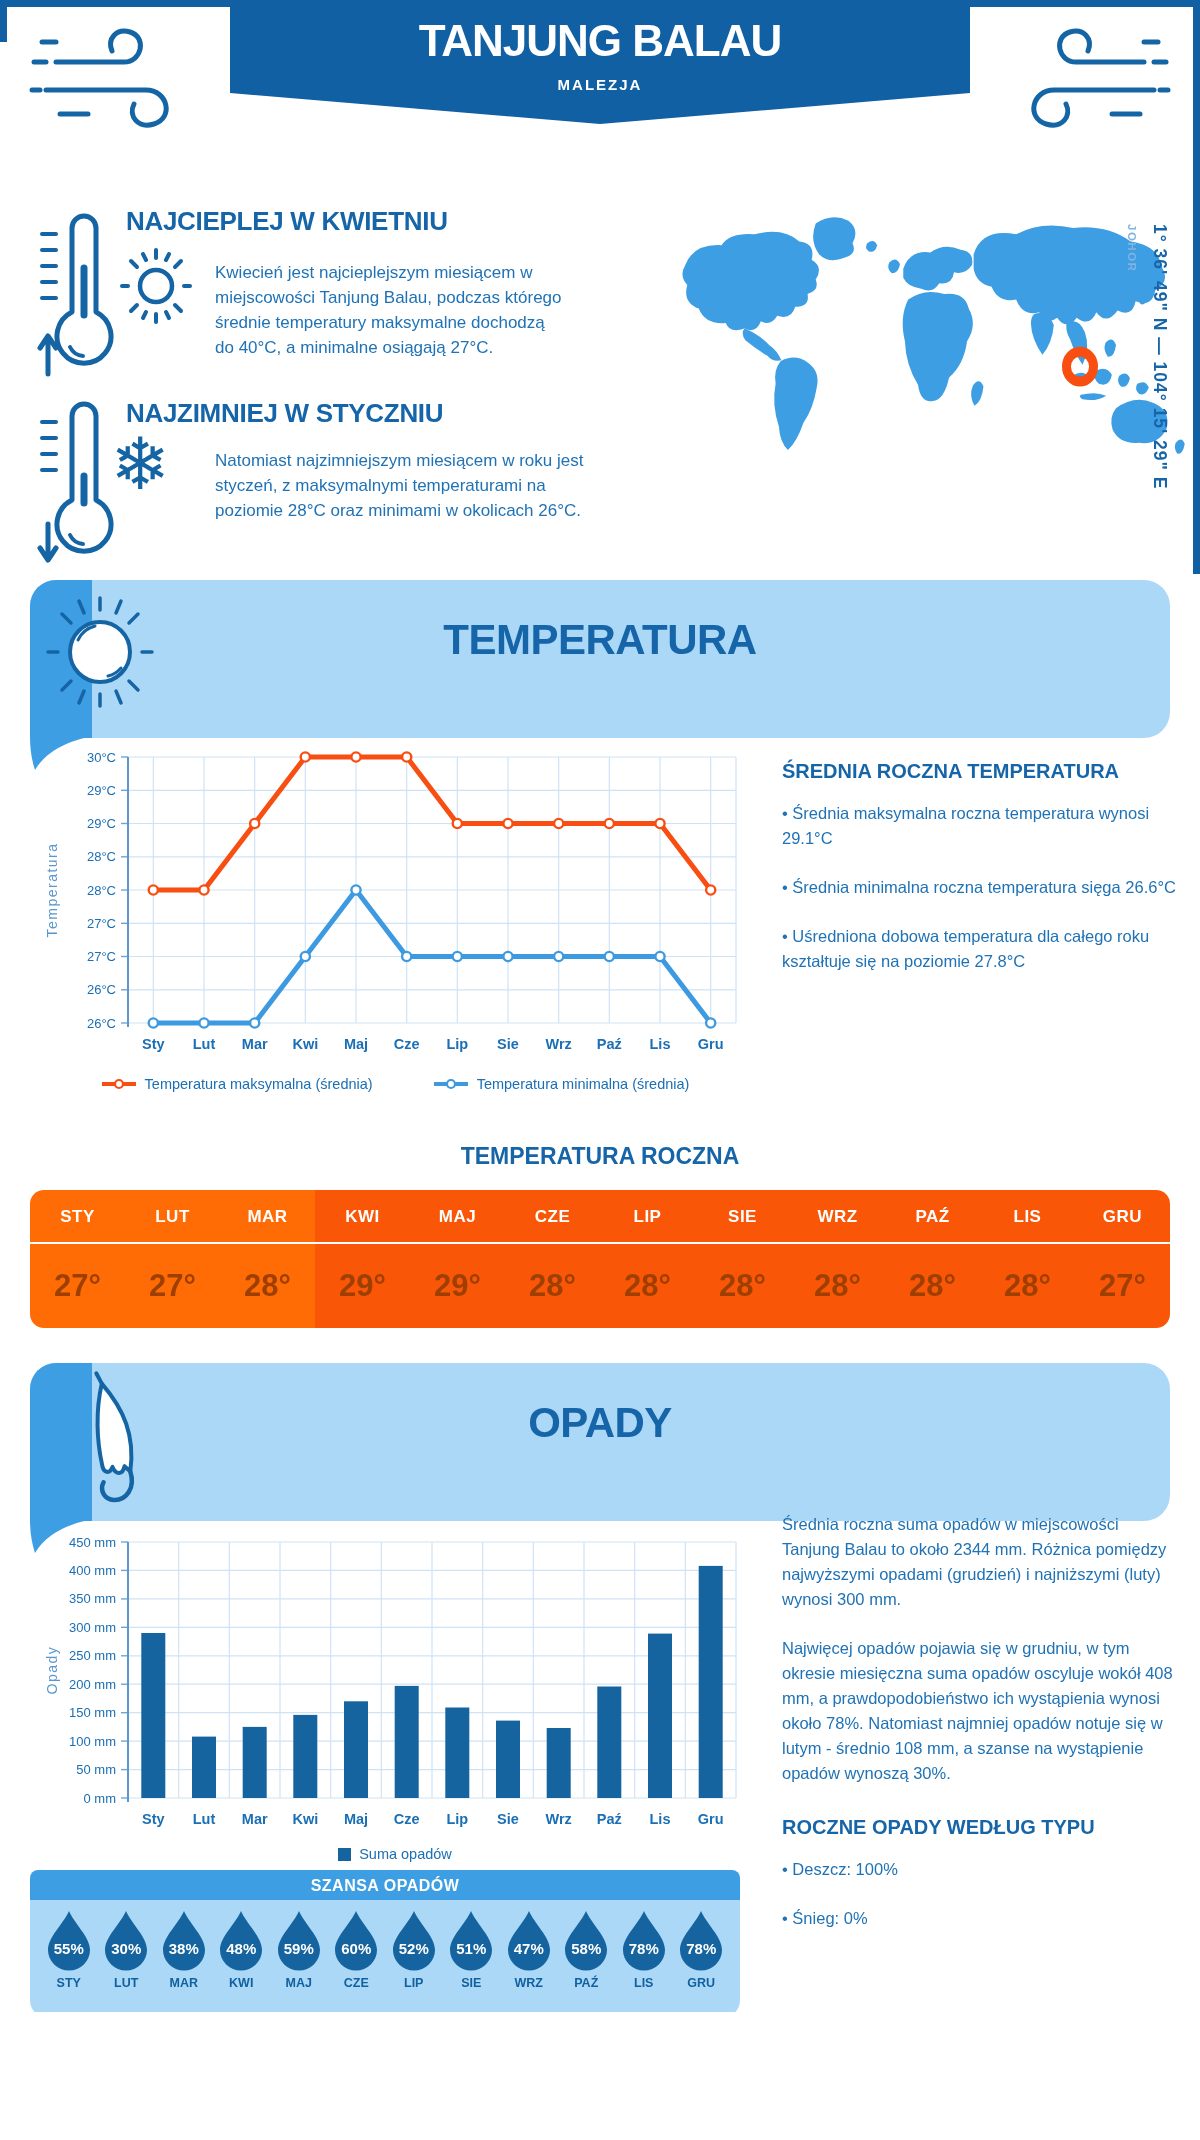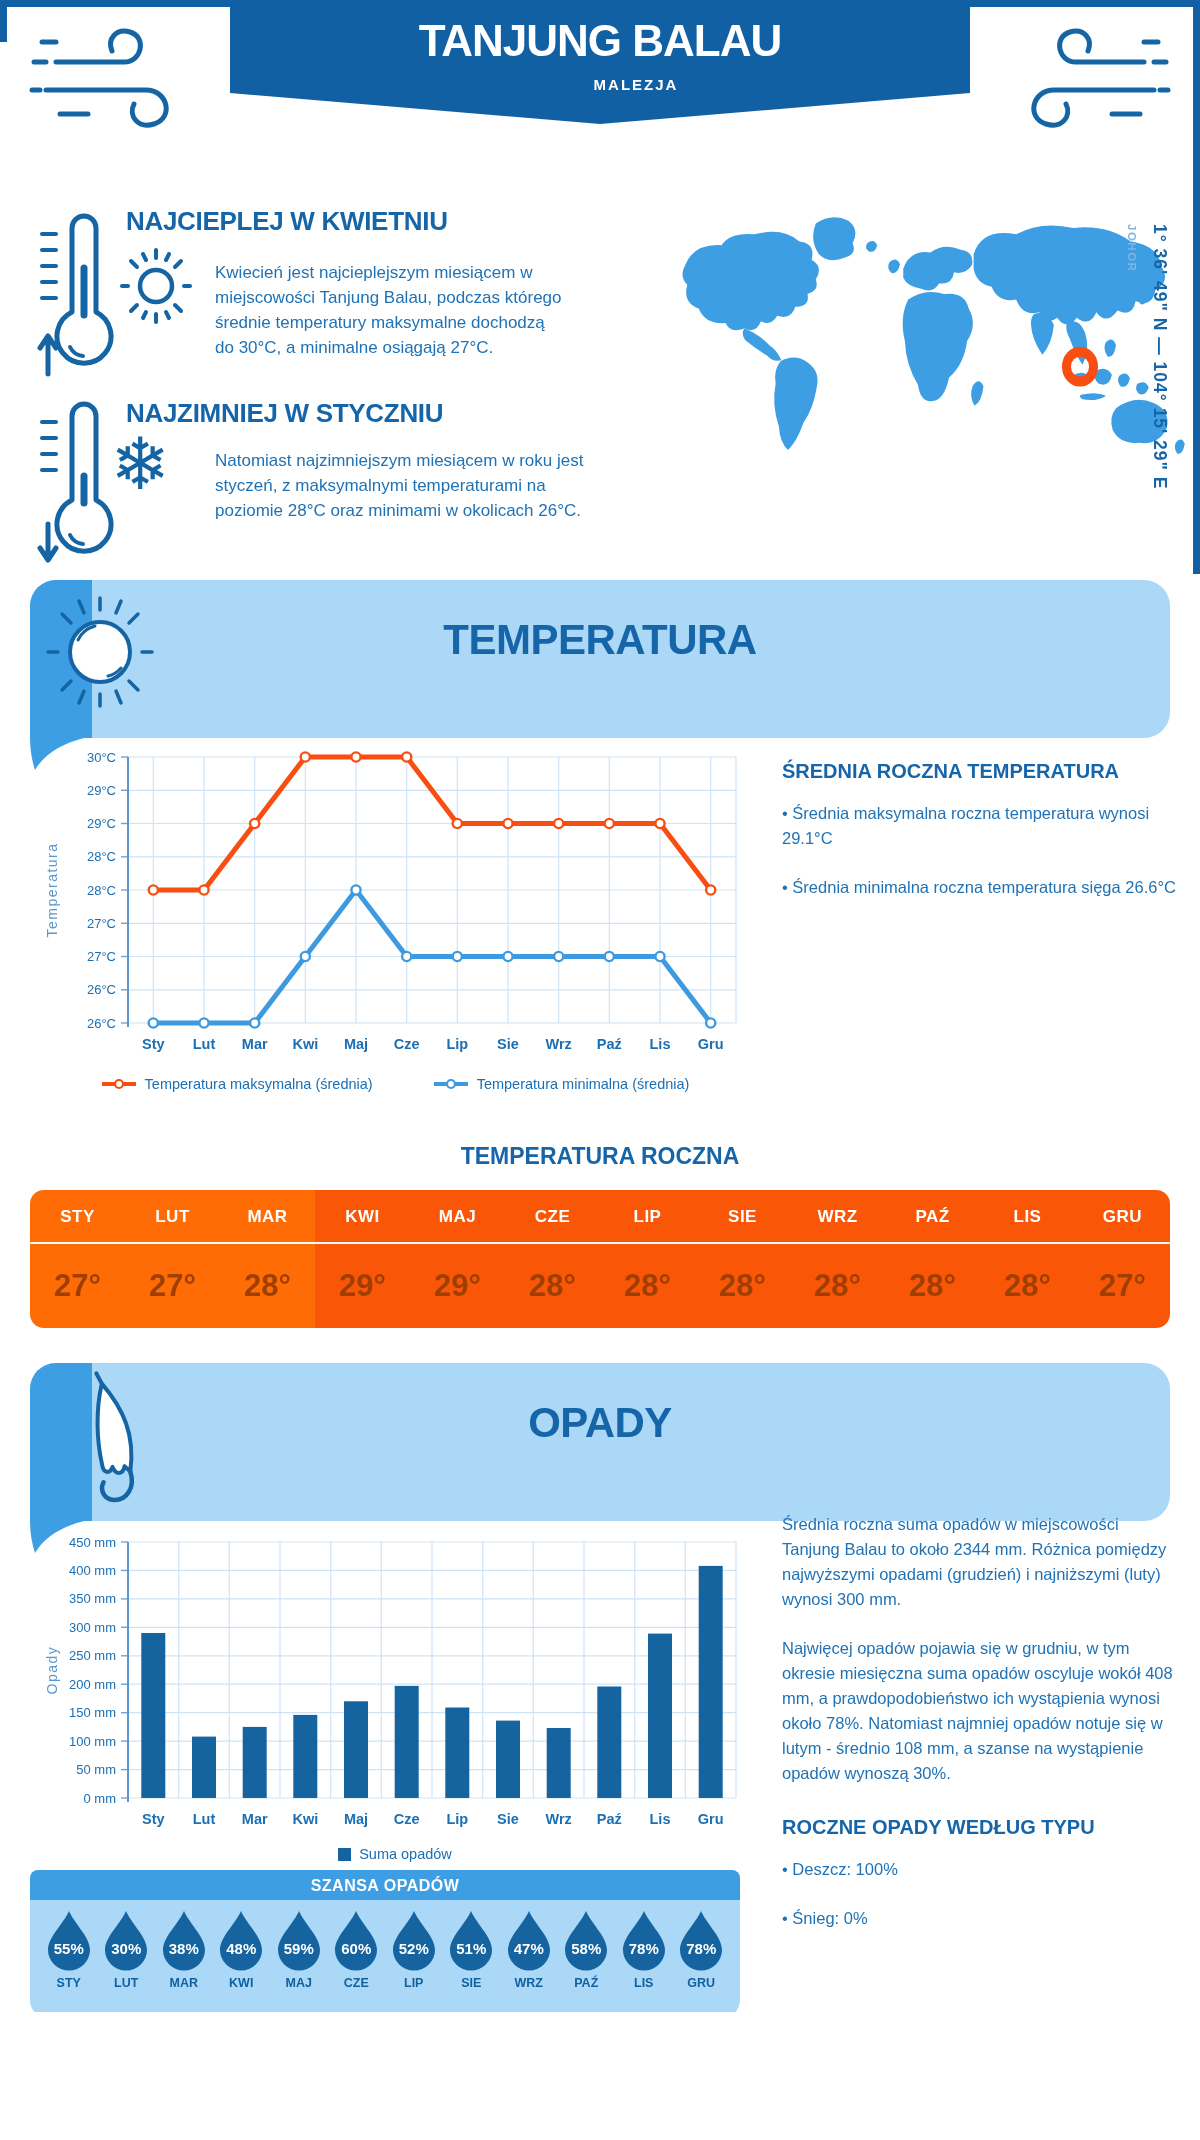--- a/index.html
+++ b/index.html
@@ -11,21 +11,21 @@
   .frame-top{position:absolute;left:0;top:0;width:1200px;height:7px;background:#1160A3;}
   .frame-left{position:absolute;left:0;top:0;width:7px;height:42px;background:#1160A3;}
   .frame-right{position:absolute;left:1193px;top:0;width:7px;height:574px;background:#1160A3;}
 
   
   .banner-head{position:absolute;left:230px;top:0;width:740px;height:124px;background:#1160A3;
     clip-path:polygon(0 0,100% 0,100% 75%,50% 100%,0 75%);}
   .page-title{position:absolute;left:0;top:16px;width:100%;text-align:center;color:#fff;
     font-size:44px;font-weight:700;letter-spacing:-1px;}
   .page-subtitle{position:absolute;left:0;top:76px;width:100%;text-align:center;color:#fff;
-    font-size:15px;font-weight:600;letter-spacing:2px;padding-left:36px;}
+    font-size:15px;font-weight:600;letter-spacing:2px;}
   .wind{position:absolute;top:22px;}
   .wind-left{left:28px;}
   .wind-right{left:992px;transform:scaleX(-1);}
 
   
   .sec-heading{position:absolute;left:126px;font-size:26px;font-weight:700;color:#1565A8;letter-spacing:-0.3px;}
   .sec-text{position:absolute;left:215px;font-size:17px;line-height:25px;color:#1F72B5;}
   .snowflake{position:absolute;left:110px;top:428px;font-size:72px;line-height:72px;color:#1565A5;
     font-family:"DejaVu Sans",sans-serif;}
 
@@ -146,21 +146,21 @@
           <path d="M19,59 L13,65"></path>
           <path d="M57,59 L63,65"></path>
         <path d="M28,14 L25,8"></path>
           <path d="M48,14 L51,8"></path>
           <path d="M28,66 L25,72"></path>
           <path d="M48,66 L51,72"></path>
       </g>
     </g>
   </svg>
   <div class="sec-heading" style="top:206px;">NAJCIEPLEJ W KWIETNIU</div>
-  <div class="sec-text" style="top:260px;width:352px;">Kwiecień jest najcieplejszym miesiącem w miejscowości Tanjung Balau, podczas którego średnie temperatury maksymalne dochodzą do 30°C, a minimalne osiągają 27°C.</div>
+  <div class="sec-text" style="top:260px;width:352px;">Kwiecień jest najcieplejszym miesiącem w miejscowości Tanjung Balau, podczas którego średnie temperatury maksymalne dochodzą do 40°C, a minimalne osiągają 27°C.</div>
 
   <svg class="abs" style="left:34px;top:400px;" width="90" height="172" viewBox="0 0 90 172">
     <g stroke="#1565A5" fill="none" stroke-linecap="round">
       <g stroke-width="4">
           <path d="M8,22 h14"></path>
           <path d="M8,38 h14"></path>
           <path d="M8,54 h14"></path>
           <path d="M8,70 h14"></path>
         </g>
       <path d="M38,16 a12,12 0 0 1 24,0 L62,100 A27,27 0 1 1 38,100 Z" stroke-width="5" fill="#fff" stroke-linejoin="round"></path>
@@ -314,20 +314,21 @@
         <circle cx="569.3" cy="211.5" r="4.6" fill="#fff" stroke="#3D9AE0" stroke-width="2.4"></circle>
         <circle cx="620.0" cy="211.5" r="4.6" fill="#fff" stroke="#3D9AE0" stroke-width="2.4"></circle>
         <circle cx="670.7" cy="278.0" r="4.6" fill="#fff" stroke="#3D9AE0" stroke-width="2.4"></circle>
       </svg></div>
 
   <div class="right-col" style="top:748px;">
     <h3>ŚREDNIA ROCZNA TEMPERATURA</h3>
     <div>
         <p class="bullet">• Średnia maksymalna roczna temperatura wynosi 29.1°C</p>
         <p class="bullet">• Średnia minimalna roczna temperatura sięga 26.6°C</p>
+        <p class="bullet">• Uśredniona dobowa temperatura dla całego roku kształtuje się na poziomie 27.8°C</p>
       </div>
   </div>
 
   <div class="legend-row" style="top:1076px;">
     <div class="legend-item">
       <svg width="36" height="12" viewBox="0 0 36 12">
         <line x1="1" y1="6" x2="35" y2="6" stroke="#F84E12" stroke-width="4"></line>
         <circle cx="18" cy="6" r="4" fill="#fff" stroke="#F84E12" stroke-width="2.2"></circle>
       </svg>
       <span>Temperatura maksymalna (średnia)</span>

